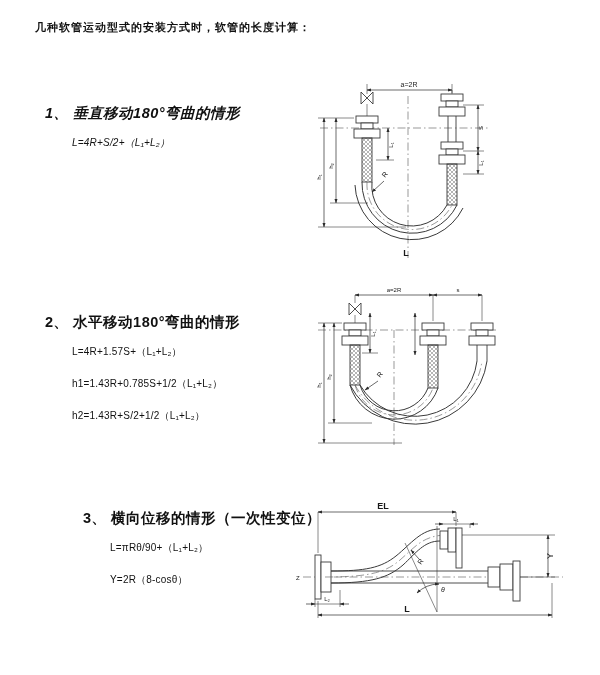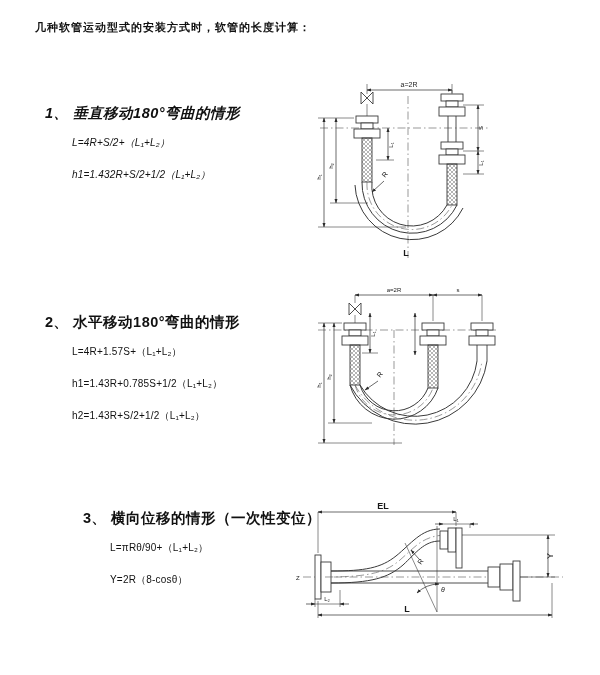--- a/index.html
+++ b/index.html
@@ -43,21 +43,20 @@
         <path d="M0,1.6 L10,5 L0,8.4 Z" fill="#2b2b2b"></path>
       </marker>
     </defs>
   </svg>
 
   <div class="page-title">几种软管运动型式的安装方式时，软管的长度计算：</div>
 
   <div class="section" id="section-1">
     <div class="heading">1、 垂直移动180°弯曲的情形</div>
     <div class="formula">L=4R+S/2+（L₁+L₂）</div>
-    <div class="formula">h1=1.432R+S/2+1/2（L₁+L₂）</div>
   </div>
 
   <div class="section" id="section-2">
     <div class="heading">2、 水平移动180°弯曲的情形</div>
     <div class="formula">L=4R+1.57S+（L₁+L₂）</div>
     <div class="formula">h1=1.43R+0.785S+1/2（L₁+L₂）</div>
     <div class="formula">h2=1.43R+S/2+1/2（L₁+L₂）</div>
   </div>
 
   <div class="section" id="section-3">

